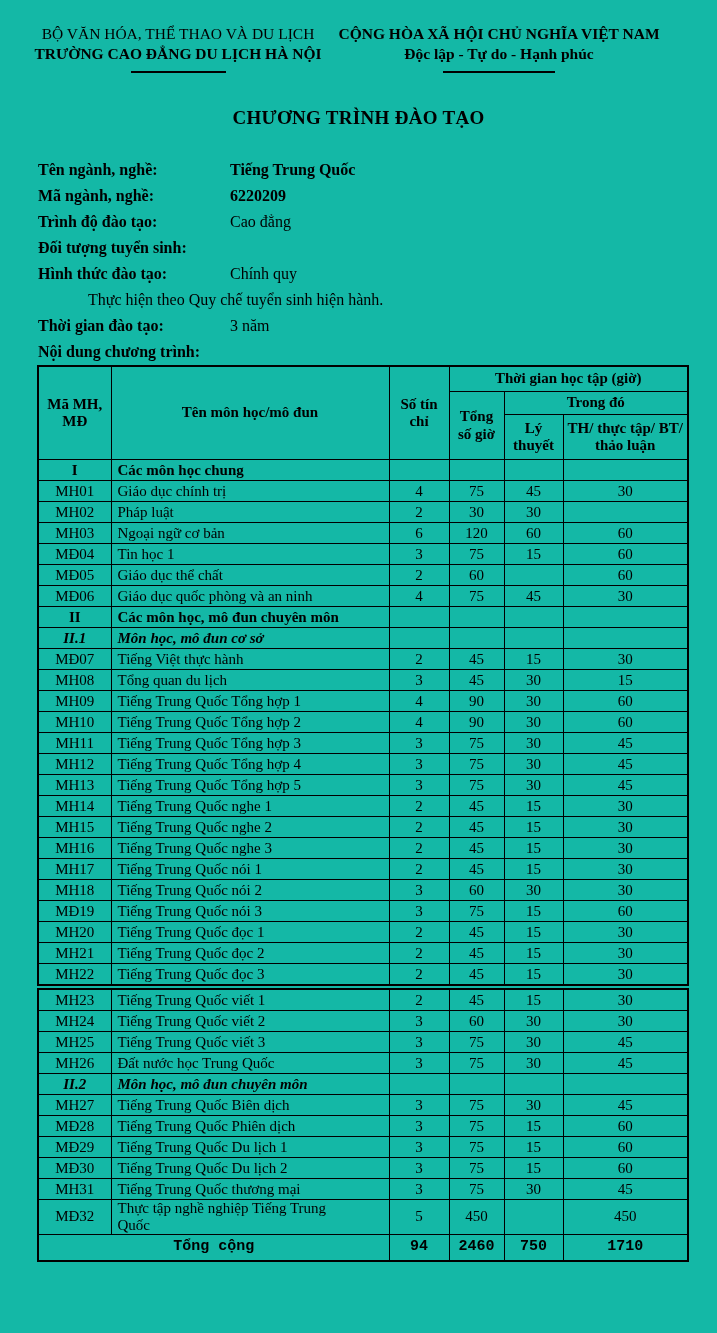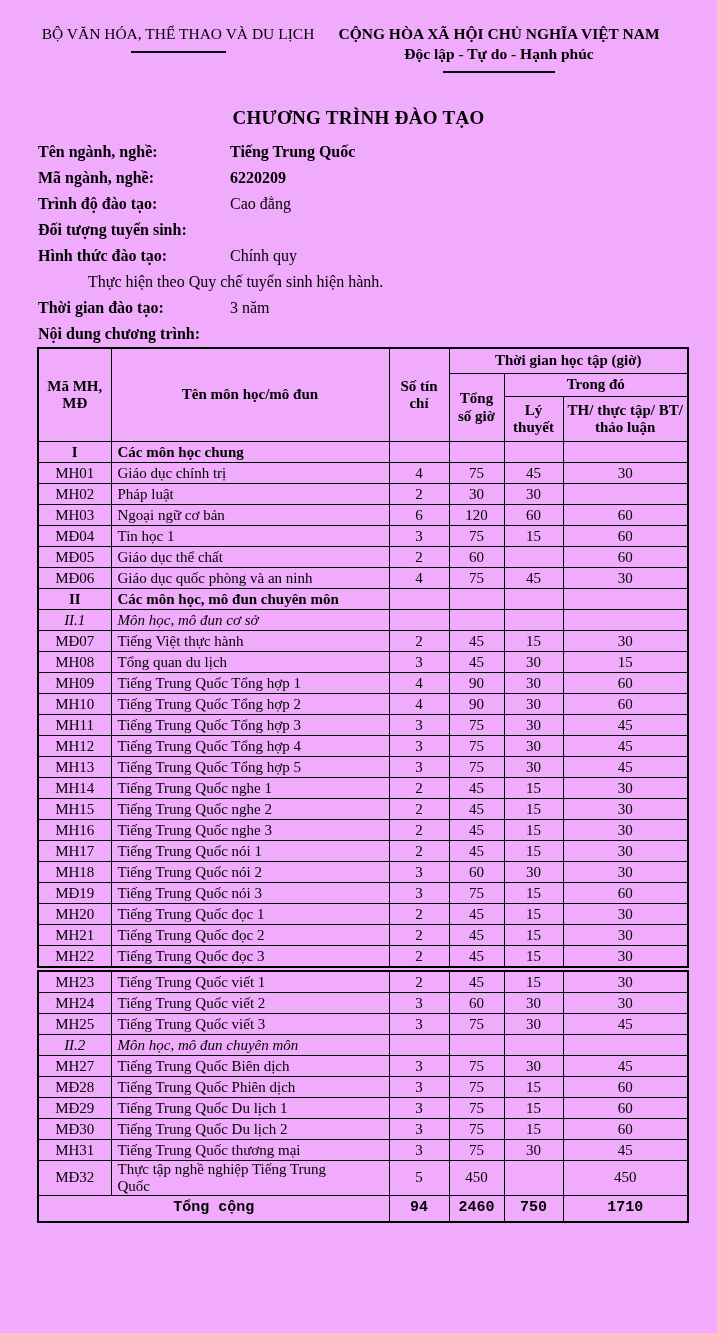--- a/index.html
+++ b/index.html
@@ -1,62 +1,63 @@
 <!DOCTYPE html>
 <html><head>
 <meta charset="utf-8">
 <style>
   html,body { margin:0; padding:0; background:#ffffff; }
   .page {
-    width:717px; height:1333px; background:#f0abfc; color:#000;
+    width:717px; height:1333px; background:#14b8a6; color:#000;
     font-family:"Liberation Serif", serif; position:relative; overflow:hidden;
   }
   
   .doc-header { display:flex; padding-top:24px; }
   .org-block   { width:300px; margin-left:28px; text-align:center; font-size:15.5px; line-height:20px; }
   .nation-block{ width:330px; margin-left:6px; text-align:center; font-size:15.5px; line-height:20px; }
   .bold { font-weight:bold; }
   .rule { height:2px; background:#000; margin:7px auto 0 auto; }
   .rule-left  { width:95px; }
   .rule-right { width:112px; }
   
   .title { margin-top:34px; text-align:center; font-size:19px; font-weight:bold; letter-spacing:0.3px; }
   
-  .fields { margin:10px 0 0 38px; font-size:16px; }
+  .fields { margin:28px 0 0 38px; font-size:16px; }
   .field-line { height:26px; line-height:26px; white-space:nowrap; }
   .flabel { display:inline-block; width:192px; font-weight:bold; }
   .flabel.wide { width:auto; }
   .note-line { padding-left:50px; }
   
   .tbl {
     border-collapse:collapse; table-layout:fixed; margin-left:37px;
     font-size:15px; border:2px solid #000;
   }
   .tbl-2 { margin-top:2px; }
   .tbl th, .tbl td { border:1px solid #000; padding:0 2px; vertical-align:middle; }
   .tbl th { font-weight:bold; line-height:1.15; }
   tr.hr1 th { height:24px; }
   tr.hr2 th { height:22px; }
   tr.hr3 th { height:44px; }
   .tbl tbody td { height:20px; line-height:1.12; }
   td.c0 { text-align:center; }
   td.c1 { text-align:left; padding-left:6px; padding-right:34px; }
   td.c2, td.c3, td.c4, td.c5 { text-align:center; }
   tr.section td { font-weight:bold; }
-  tr.section-italic td { font-weight:normal; font-style:italic; }
+  tr.section-italic td { font-weight:bold; font-style:italic; }
   tr.footer-row td { font-weight:bold; height:25px; text-align:center;font-family:Liberation Mono, monospace; }
 </style>
 </head>
 <body>
 
 <div class="page">
 
   <div class="doc-header">
     <div class="org-block">
       <div>BỘ VĂN HÓA, THỂ THAO VÀ DU LỊCH</div>
+      <div class="bold">TRƯỜNG CAO ĐẲNG DU LỊCH HÀ NỘI</div>
       <div class="rule rule-left"></div>
     </div>
     <div class="nation-block">
       <div class="bold">CỘNG HÒA XÃ HỘI CHỦ NGHĨA VIỆT NAM</div>
       <div class="bold">Độc lập - Tự do - Hạnh phúc</div>
       <div class="rule rule-right"></div>
     </div>
   </div>
 
   <div class="title">CHƯƠNG TRÌNH ĐÀO TẠO</div>
@@ -344,20 +345,28 @@
           <td class="c5">30</td>
         </tr>
         <tr>
           <td class="c0">MH25</td>
           <td class="c1">Tiếng Trung Quốc viết 3</td>
           <td class="c2">3</td>
           <td class="c3">75</td>
           <td class="c4">30</td>
           <td class="c5">45</td>
         </tr>
+        <tr>
+          <td class="c0">MH26</td>
+          <td class="c1">Đất nước học Trung Quốc</td>
+          <td class="c2">3</td>
+          <td class="c3">75</td>
+          <td class="c4">30</td>
+          <td class="c5">45</td>
+        </tr>
         <tr class="section-italic">
           <td class="c0">II.2</td>
           <td class="c1">Môn học, mô đun chuyên môn</td>
           <td class="c2"></td>
           <td class="c3"></td>
           <td class="c4"></td>
           <td class="c5"></td>
         </tr>
         <tr>
           <td class="c0">MH27</td>

